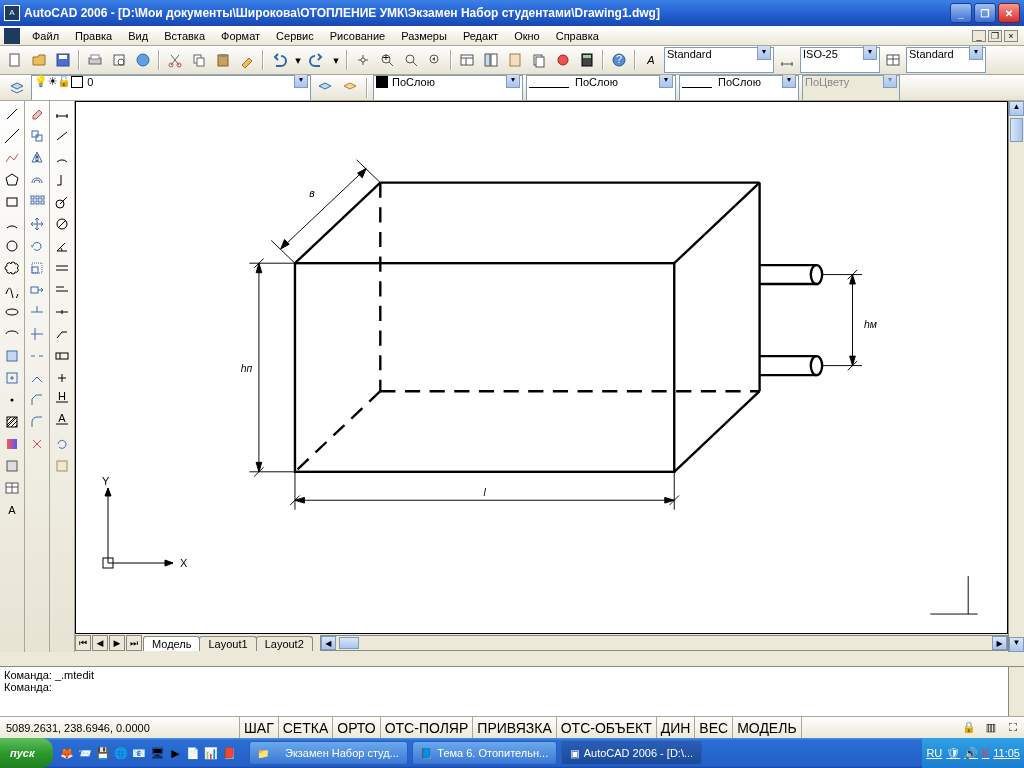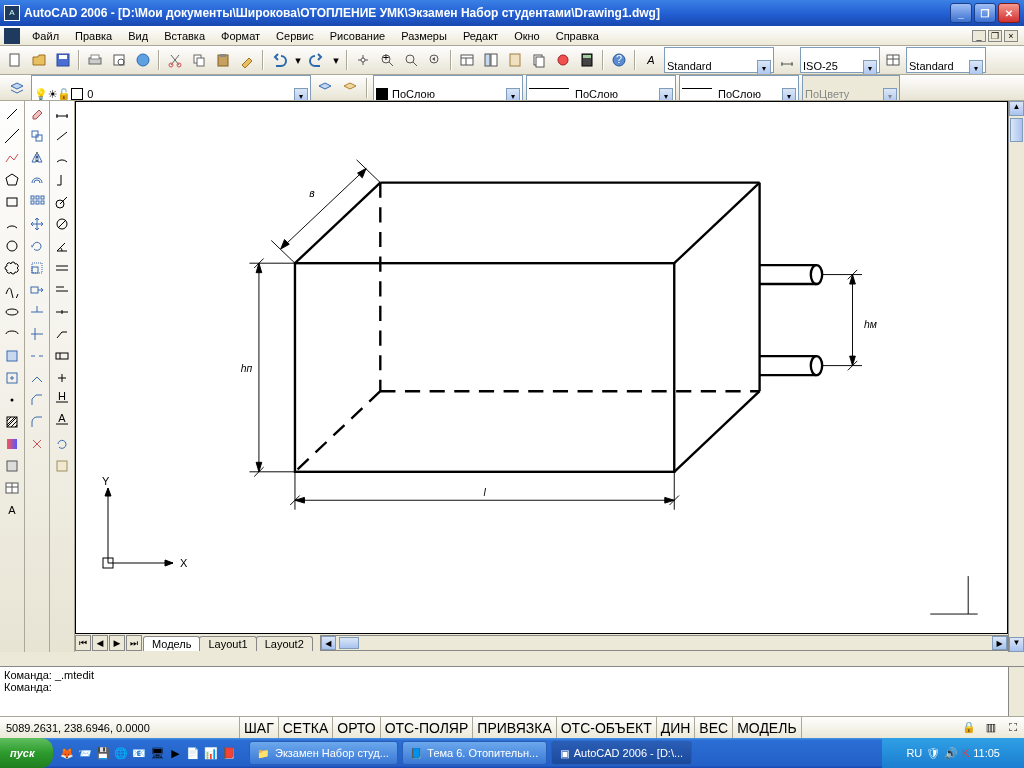--- a/index.html
+++ b/index.html
@@ -13,21 +13,21 @@
 .win-btn.close { background:linear-gradient(to bottom,#f59a8e,#d03030); border-color:#7b1b1b; }
 .menubar { height:20px; background:linear-gradient(to bottom,#fff,#ece9d8); display:flex; align-items:center; padding:0 2px; border-bottom:1px solid #aca899; }
 .menubar .app-icon2 { width:16px; height:16px; margin:0 4px 0 2px; background:#1f3a5f; display:inline-block; }
 .menubar .menu-item { padding:2px 8px; cursor:default; }
 .menubar .doc-ctrl { margin-left:auto; display:flex; gap:2px; padding-right:4px; }
 .menubar .doc-ctrl span { width:14px; height:12px; border:1px solid #888; background:#ece9d8; display:inline-block; font-size:9px; text-align:center; line-height:10px; }
 .toolbars { background:linear-gradient(to bottom,#fefefe,#e8e4d4); border-bottom:1px solid #aca899; }
 .toolbar-row { height:28px; display:flex; align-items:center; padding:0 4px; gap:2px; overflow:hidden; }
 .tbtn { width:22px; height:22px; display:flex; align-items:center; justify-content:center; border:1px solid transparent; cursor:default; }
 .sep { width:2px; height:20px; border-left:1px solid #aca899; border-right:1px solid #fff; margin:0 2px; }
-.combo { height:21px; background:#fff; border:1px solid #7f9db9; display:inline-flex; align-items:flex-start; padding:12px 2px; }
+.combo { height:21px; background:#fff; border:1px solid #7f9db9; display:inline-flex; align-items:flex-end; padding:12px 2px; }
 .combo .arrow { width:14px; height:17px; margin-left:2px; background:linear-gradient(to bottom,#dbe6f7,#a9c3ef); border:1px solid #7f9db9; display:flex; align-items:center; justify-content:center; font-size:8px; }
 .combo .box { width:12px; height:12px; border:1px solid #000; margin-right:4px; }
 .combo .txt { font-size:11px; }
 .layer-row { height:26px; display:flex; align-items:center; gap:3px; padding:0 6px; background:linear-gradient(to bottom,#fefefe,#e8e4d4); border-bottom:1px solid #aca899; overflow:hidden; }
 .layer-combo { flex:0 0 auto; }
 .work-area { flex:1; display:flex; min-height:0; }
 .vtoolbar { width:25px; background:linear-gradient(to bottom,#fefefe,#e8e4d4); border-right:1px solid #aca899; display:flex; flex-direction:column; align-items:center; padding-top:2px; gap:1px; }
 .vtoolbar .tbtn { width:21px; height:21px; }
 .canvas-wrap { flex:1; display:flex; flex-direction:column; background:#808080; }
 .canvas { flex:1; background:#fff; position:relative; border:1px solid #000; margin:0; overflow:hidden; }
@@ -42,21 +42,21 @@
 .cmd-area { height:50px; background:#fff; border-top:1px solid #888; display:flex;margin-top:14px; }
 .cmd-text { flex:1; font-family:Consolas,Courier,monospace; font-size:12px; padding:2px 4px; overflow:hidden; }
 .cmd-scroll { width:16px; background:#ece9d8; border-left:1px solid #888; }
 .statusbar { height:22px; background:linear-gradient(to bottom,#fefefe,#ece9d8); border-top:1px solid #aca899; display:flex; align-items:center; font-size:10px; }
 .statusbar .coord { width:240px; padding:0 6px; border-right:1px solid #aca899; height:100%; display:flex; align-items:center; }
 .statusbar .sb-btn { padding:0 4px; height:100%; border-right:1px solid #aca899; display:flex; align-items:center; font-size:14px; }
 .taskbar { height:30px; background:linear-gradient(to bottom,#4a92e6 0%,#2b6ed4 8%,#2360c7 92%,#1847b0 100%); display:flex; align-items:center; }
 .start-btn { height:30px; padding:0 18px 0 10px; background:linear-gradient(to bottom,#5fbf5f 0%,#2d9a2d 50%,#1f7f1f 100%); color:#fff; font-weight:bold; font-style:italic; font-size:14px; display:flex; align-items:center; border-radius:0 12px 12px 0; }
 .task-item { height:24px; margin:0 2px; padding:0 8px; background:linear-gradient(to bottom,#6ba8ed,#3a78d5); border:1px solid #2a5db5; color:#fff; display:flex; align-items:center; font-size:10px; border-radius:3px; max-width:160px; overflow:hidden; white-space:nowrap; }
 .task-item.active { background:linear-gradient(to bottom,#2a5db5,#1b4a9b); }
-.tray { margin-left:auto; background:linear-gradient(to bottom,#2fa0e5,#1b7dd0); height:30px; display:flex; align-items:center; padding:0 24px; color:#fff; font-size:10px; gap:4px; }
+.tray { margin-left:auto; background:linear-gradient(to bottom,#2fa0e5,#1b7dd0); height:30px; display:flex; align-items:center; padding:0 4px; color:#fff; font-size:10px; gap:4px;text-decoration:underline; }
 svg.icon { width:16px; height:16px; }
 .ql-icon { width:18px; height:18px; display:inline-flex; align-items:center; justify-content:center; }
 </style>
 </head>
 <body>
 
 <div class="titlebar">
   <span class="app-icon">A</span>
   <span class="title">AutoCAD 2006 - [D:\Мои документы\Широкова\ОТОПЛЕНИЕ УМК\Экзамен Набор студентами\Drawing1.dwg]</span>
   <span class="spacer"></span>
@@ -778,21 +778,21 @@
   <span class="ql-icon">📨</span>
   <span class="ql-icon">💾</span>
   <span class="ql-icon">🌐</span>
   <span class="ql-icon">📧</span>
   <span class="ql-icon">🖥</span>
   <span class="ql-icon">▶</span>
   <span class="ql-icon">📄</span>
   <span class="ql-icon">📊</span>
   <span class="ql-icon">📕</span>
   <div style="width:8px"></div>
-  <div class="task-item">📁 <span style="margin-left:5px">Экзамен Набор студ...</span></div>
+  <div class="task-item">📁 <span style="margin-left:15px">Экзамен Набор студ...</span></div>
   <div class="task-item">📘 <span style="margin-left:4px">Тема 6. Отопительн...</span></div>
   <div class="task-item active">▣ <span style="margin-left:4px">AutoCAD 2006 - [D:\...</span></div>
   <div class="tray">
     <span>RU</span>
     <span>🛡</span>
     <span>🔊</span>
     <span style="color:#f33">K</span>
     <span>11:05</span>
   </div>
 </div>

